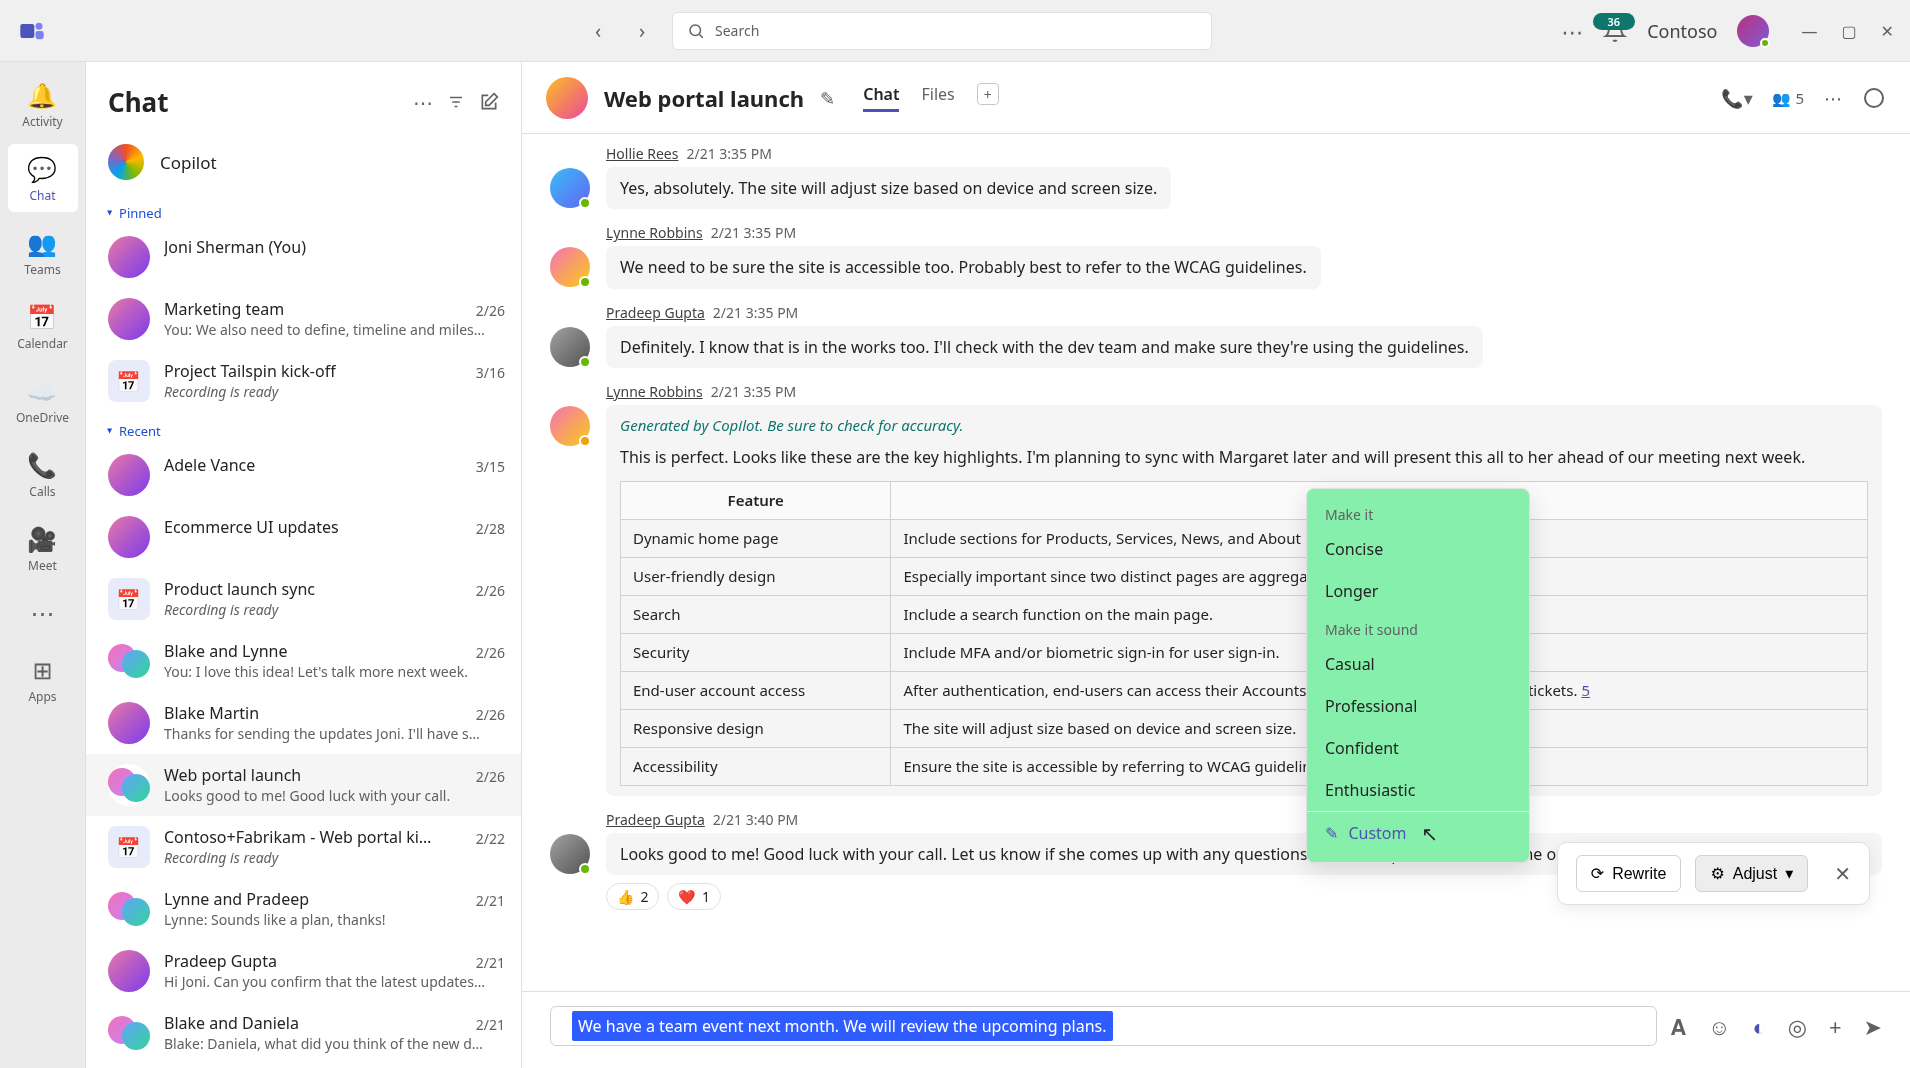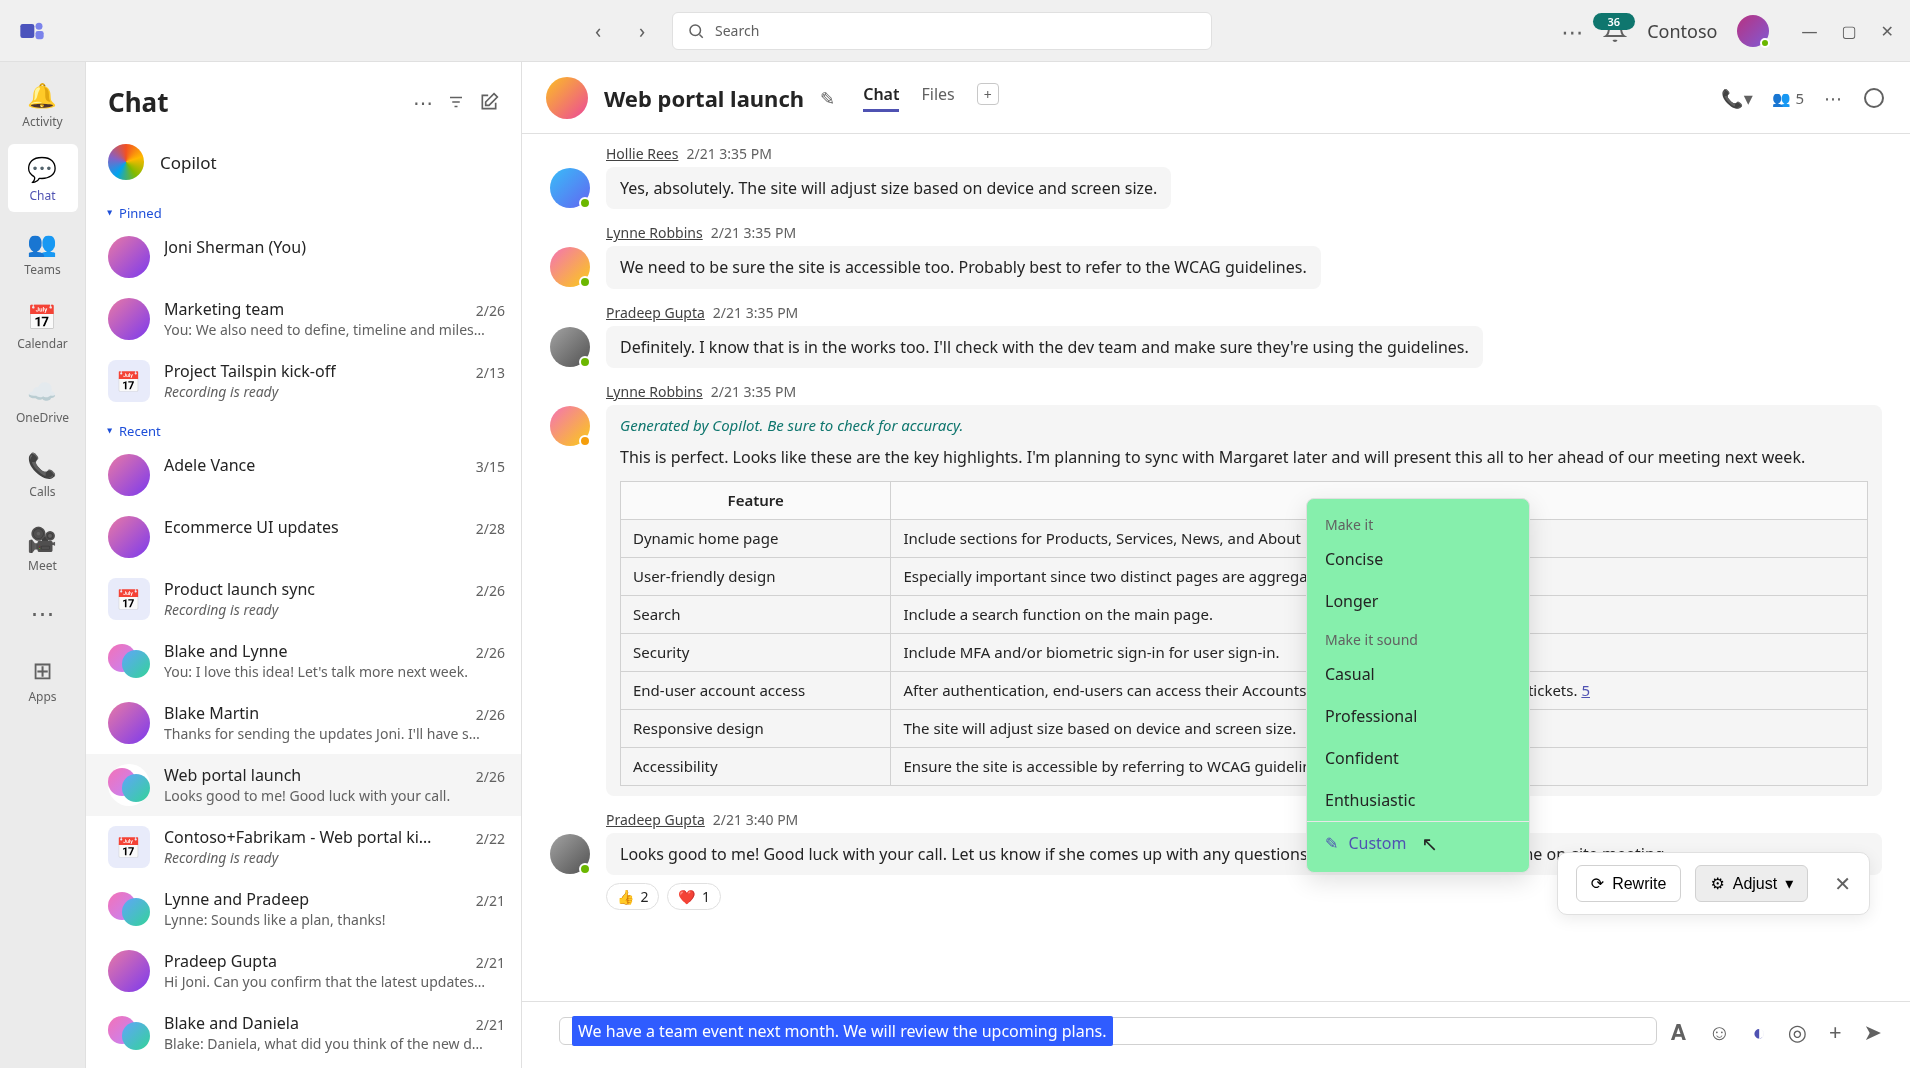--- a/index.html
+++ b/index.html
@@ -96,21 +96,21 @@
 
 
 .adjust-popup { position:absolute; right:380px; bottom:128px; width:224px; background:#86efac; border:1px solid #e0e0e0; border-radius:8px; box-shadow:0 8px 24px rgba(0,0,0,0.12); padding:8px 0; z-index:10; }
 .adjust-popup .ap-label { font-size:14px; color:#616161; padding:8px 18px 4px; }
 .adjust-popup .ap-item { padding:10px 18px; font-size:16px; cursor:pointer; display:flex; align-items:center; gap:10px; }
 .adjust-popup .ap-item.custom { border-top:1px solid #e8e8e8; color:#4f52b2; }
 .cursor-fake { position:absolute; right:472px; bottom:144px; font-size:20px; pointer-events:none; z-index:20; }
 
 
 .compose { border-top:1px solid #e0e0e0; padding:14px 28px 22px; display:flex; align-items:center; gap:14px; }
-.compose-input { flex:1; height:28px; border:1px solid #d1d1d1; border-radius:6px; padding:0 12px; display:flex; align-items:center;margin-left:9px; }
+.compose-input { flex:1; height:40px; border:1px solid #d1d1d1; border-radius:6px; padding:0 21px; display:flex; align-items:center; }
 .compose-text { background:#2f5cff; color:#fff; padding:4px 6px; border-radius:2px; font-size:16px; }
 .compose-icons { display:flex; gap:22px; font-size:22px; color:#616161; align-items:center; }
 .send-icon { color:#616161; }
 
 
 svg { display:block; }
 </style>
 </head>
 <body>
 
@@ -236,21 +236,21 @@
               <span class="ci-date">2/26</span>
             </div>
         <div class="ci-preview">You: We also need to define, timeline and miles…</div>
       </div>
         </div>
         <div class="chat-item">
           <div class="ci-avatar cal">📅</div>
       <div class="ci-body">
         <div class="ci-top">
               <span class="ci-name">Project Tailspin kick-off</span>
-              <span class="ci-date">2/13</span>
+              <span class="ci-date">3/16</span>
             </div>
         <div class="ci-preview italic">Recording is ready</div>
       </div>
         </div>
       </div>
     <div class="section-header">Recent</div>
     <div id="recent-list">
         <div class="chat-item">
           <div class="ci-avatar"></div>
       <div class="ci-body">

